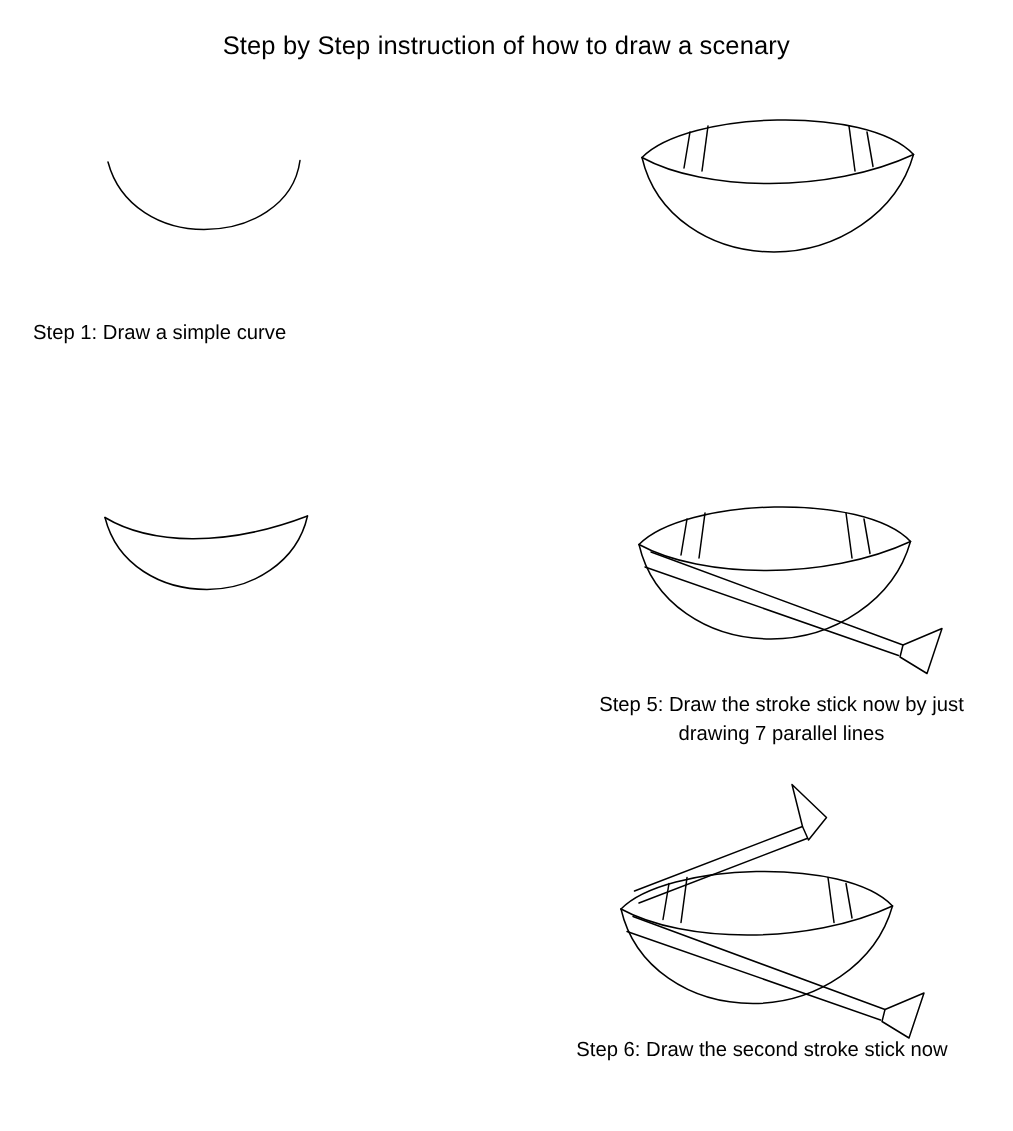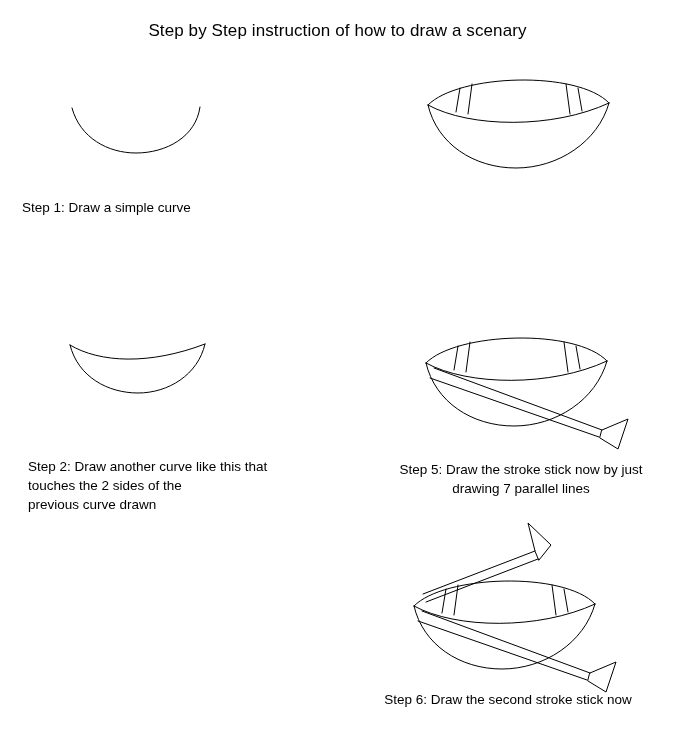--- a/index.html
+++ b/index.html
@@ -57,21 +57,21 @@
   .cap-center { text-align: center; }
 
   
   #cell-step-1 { left: 0px;   top: 70px;  width: 340px; }
   #cell-step-2 { left: 0px;   top: 325px; width: 340px; }
   #cell-step-3 { left: 0px;   top: 560px; width: 340px; }
   #cell-step-4 { left: 338px; top: 58px;  width: 337px; }
   #cell-step-5 { left: 338px; top: 318px; width: 337px; }
   #cell-step-6 { left: 329px; top: 518px; width: 337px; }
 
-  #cap-step-1 { position: absolute; left: 22px;  top: 128px; width: 300px; }
+  #cap-step-1 { position: absolute; left: 22px;  top: 142px; width: 300px; }
   #cap-step-2 { position: absolute; left: 28px;  top: 132px; width: 300px; }
   #cap-step-3 { position: absolute; left: 28px;  top: 120px; width: 300px; }
   #cap-step-4 { position: absolute; left: 40px;  top: 152px; width: 290px; }
   #cap-step-5 { position: absolute; left: 38px;  top: 142px; width: 290px; }
   #cap-step-6 { position: absolute; left: 34px;  top: 172px; width: 290px; }
 
   svg { overflow: visible; }
   .ink {
     fill: none;
     stroke: #000000;
@@ -93,23 +93,20 @@
       <path class="ink" d="M 72 38 C 80 68, 108 83, 136 83 C 166 83, 196 67, 200 37"></path>
     </svg>
     <div class="step-caption cap-left" id="cap-step-1">Step 1: Draw a simple curve</div>
   </div>
 
   <div class="step-cell" id="cell-step-2">
     <svg class="step-figure" id="fig-step-2" width="340" height="125" viewBox="0 0 340 125">
       <path class="ink" d="M 70 20 C 78 52, 108 68, 138 68 C 168 68, 198 50, 205 19"></path>
       <path class="ink" d="M 70 20 C 100 38, 150 40, 205 19"></path>
     </svg>
-    <div class="step-caption cap-left" id="cap-step-2">Step 2: Draw another curve like this that
-touches the 2 sides of the
-previous curve drawn</div>
   </div>
 
 
   <div class="step-cell" id="cell-step-4">
     <svg class="step-figure" id="fig-step-4" width="337" height="145" viewBox="0 0 337 145">
       <path class="ink" d="M 90 47 C 99 86, 136 110, 178 110 C 220 110, 260 84, 271 45"></path>
       <path class="ink" d="M 90 47 C 132 70, 215 71, 271 45"></path>
       <path class="ink" d="M 90 47 C 120 16, 240 12, 271 45"></path>
       <path class="ink" d="M 122 30 L 118 54"></path>
       <path class="ink" d="M 134 26 L 130 56"></path>

